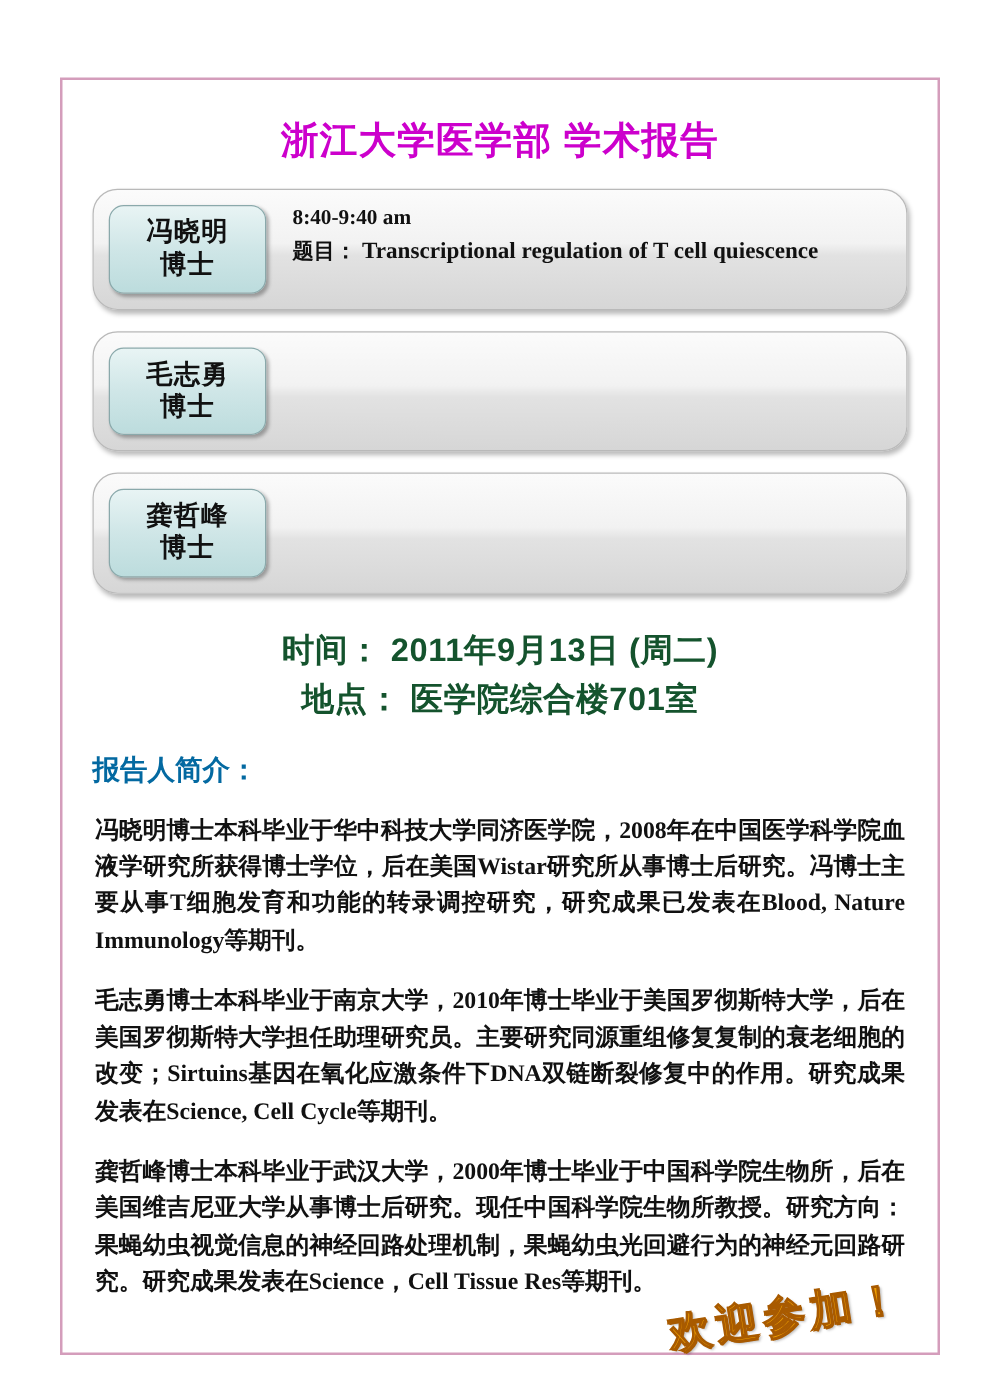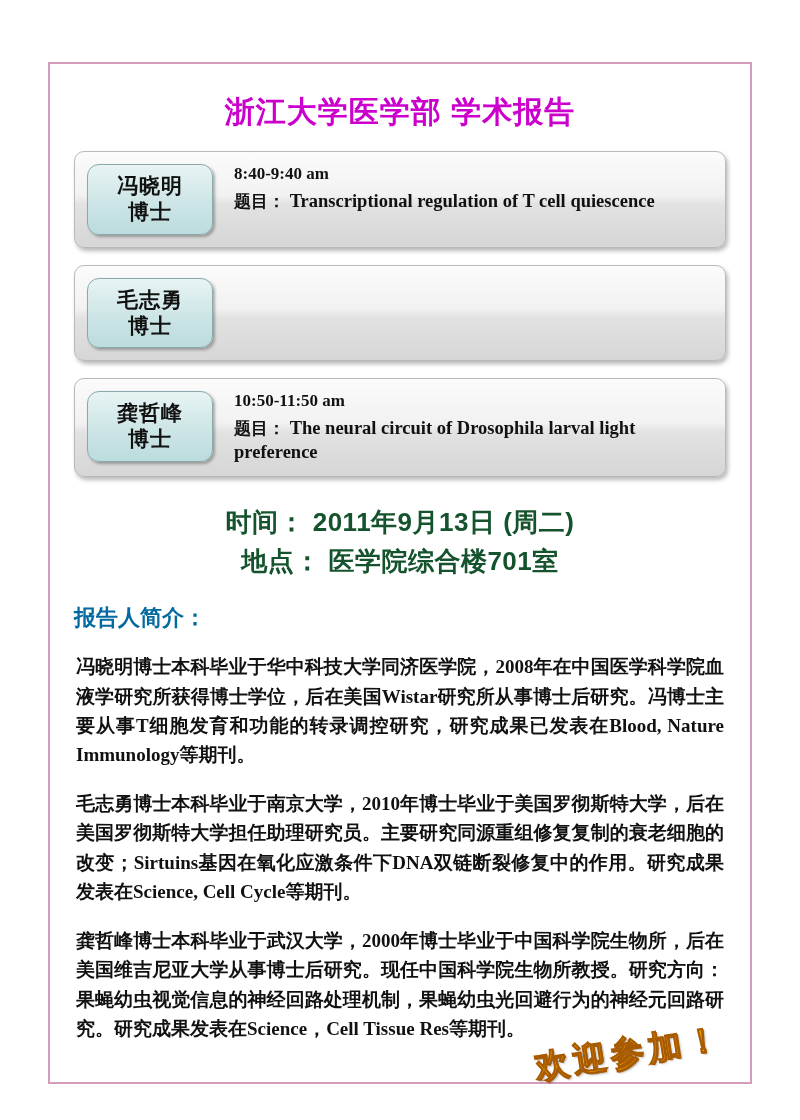--- a/index.html
+++ b/index.html
@@ -40,21 +40,21 @@
   .talks {
     padding: 0 24px;
   }
 
   .talk-card {
     position: relative;
     display: flex;
     align-items: stretch;
     background: linear-gradient(to bottom, #fbfbfb 0%, #f2f2f2 45%, #e2e2e2 55%, #d6d6d6 100%);
     border: 1px solid #b9b9b9;
-    border-radius: 10px;
+    border-radius: 20px;
     box-shadow: 2px 3px 4px rgba(0,0,0,0.28);
     margin-bottom: 17px;
     padding: 10px 12px 12px 12px;
     min-height: 82px;
     box-sizing: border-box;
   }
 
   .speaker-badge {
     flex: 0 0 124px;
     width: 124px;
@@ -181,27 +181,20 @@
         <span class="speaker-name">毛志勇</span>
         <span class="speaker-deg">博士</span>
       </div>
     </div>
 
     <div class="talk-card">
       <div class="speaker-badge">
         <span class="speaker-name">龚哲峰</span>
         <span class="speaker-deg">博士</span>
       </div>
-      <div class="talk-body">
-        <div class="talk-time">10:50-11:50 am</div>
-        <div class="talk-titleline">
-          <span class="talk-label">题目：</span>
-          <span>The neural circuit of Drosophila larval light preference</span>
-        </div>
-      </div>
     </div>
 
   </div>
 
   <div class="meta">
     <div class="meta-line">时间： 2011年9月13日 (周二)</div>
     <div class="meta-line">地点： 医学院综合楼701室</div>
   </div>
 
   <div class="bio-heading">报告人简介：</div>

